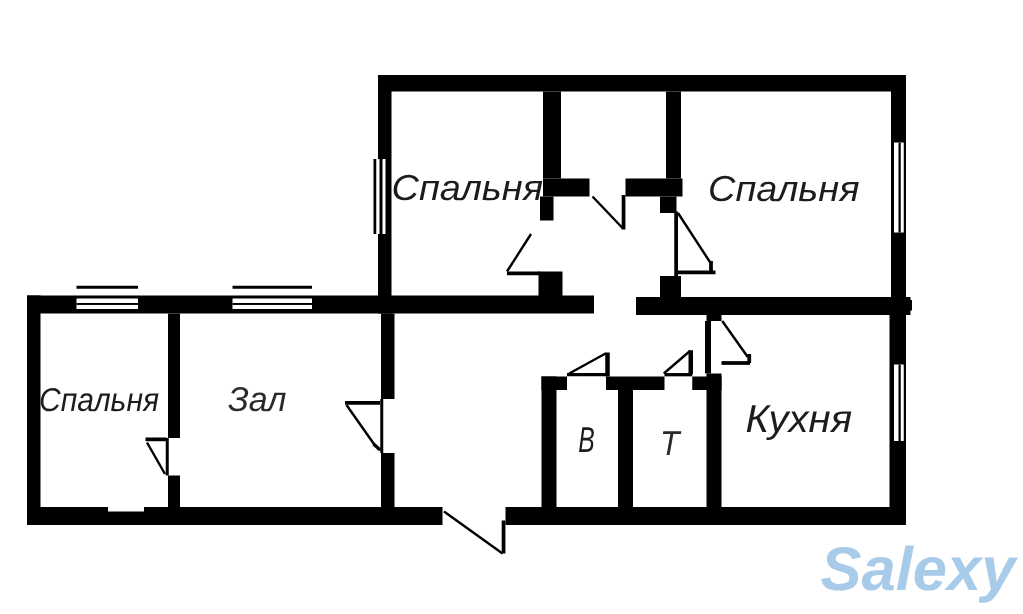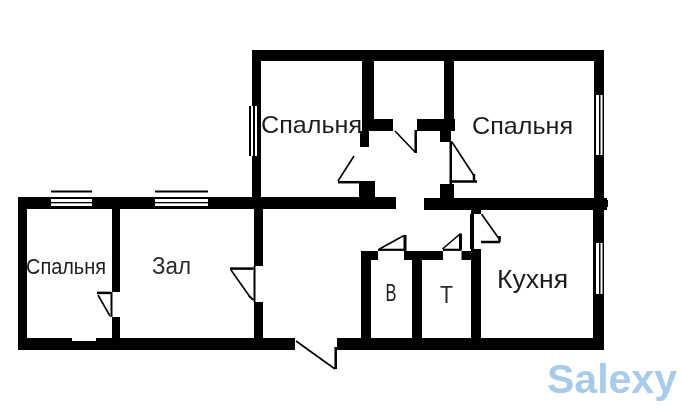--- a/index.html
+++ b/index.html
@@ -1,16 +1,16 @@
 <!DOCTYPE html>
 <html><head>
 <meta charset="utf-8">
 <style>
   html,body{margin:0;padding:0;background:#ffffff;}
-  #plan{position:relative;width:682px;height:409px;background:#ffffff;overflow:hidden;}
+  #plan{position:relative;width:682px;height:409px;background:#ffffff;overflow:hidden;font-style:italic;}
   svg{position:absolute;left:0;top:0;}
   text{font-family:"Liberation Sans",sans-serif;}
 </style>
 </head>
 <body>
 
 <div id="plan">
 <svg width="682" height="409" viewBox="0 0 682 409">
 
   <rect x="0" y="0" width="682" height="409" fill="#ffffff"></rect>

